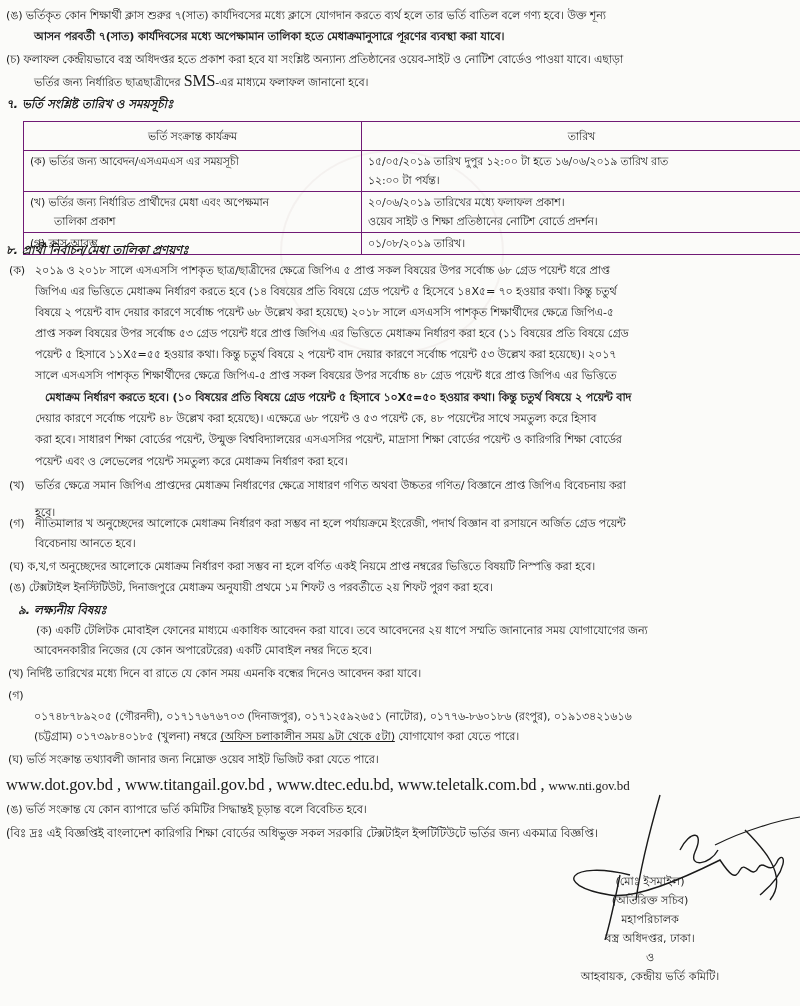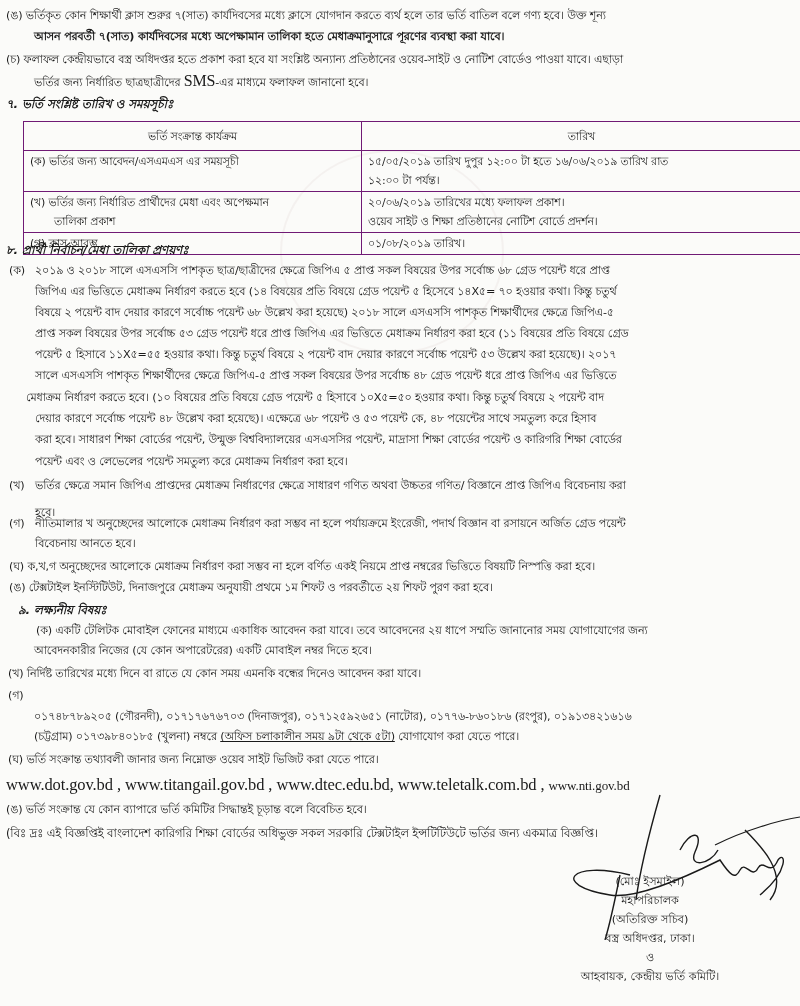--- a/index.html
+++ b/index.html
@@ -81,21 +81,21 @@
 
   <div class="p heading" style="left:6px; top:240px;">৮. প্রার্থী নির্বাচন/মেধা তালিকা প্রণয়ণঃ</div>
   <div class="p" style="left:9px; top:261px;">(ক)</div>
   <div id="s8ka">
       <div class="p" style="left: 35px; top: 261px;">২০১৯ ও ২০১৮ সালে এসএসসি পাশকৃত ছাত্র/ছাত্রীদের ক্ষেত্রে জিপিএ ৫ প্রাপ্ত সকল বিষয়ের উপর সর্বোচ্চ ৬৮ গ্রেড পয়েন্ট ধরে প্রাপ্ত</div>
       <div class="p" style="left: 35px; top: 282px;">জিপিএ এর ভিত্তিতে মেধাক্রম নির্ধারণ করতে হবে (১৪ বিষয়ের প্রতি বিষয়ে গ্রেড পয়েন্ট ৫ হিসেবে ১৪X৫= ৭০ হওয়ার কথা। কিন্তু চতুর্থ</div>
       <div class="p" style="left: 35px; top: 303px;">বিষয়ে ২ পয়েন্ট বাদ দেয়ার কারণে সর্বোচ্চ পয়েন্ট ৬৮ উল্লেখ করা হয়েছে) ২০১৮ সালে এসএসসি পাশকৃত শিক্ষার্থীদের ক্ষেত্রে জিপিএ-৫</div>
       <div class="p" style="left: 35px; top: 324px;">প্রাপ্ত  সকল বিষয়ের উপর সর্বোচ্চ ৫৩ গ্রেড পয়েন্ট ধরে প্রাপ্ত জিপিএ এর ভিত্তিতে মেধাক্রম নির্ধারণ করা হবে (১১ বিষয়ের প্রতি বিষয়ে গ্রেড</div>
       <div class="p" style="left: 35px; top: 345px;">পয়েন্ট ৫ হিসাবে ১১X৫=৫৫ হওয়ার কথা। কিন্তু চতুর্থ বিষয়ে ২ পয়েন্ট বাদ দেয়ার কারণে সর্বোচ্চ পয়েন্ট ৫৩ উল্লেখ করা হয়েছে)। ২০১৭</div>
       <div class="p" style="left: 35px; top: 366px;">সালে এসএসসি পাশকৃত শিক্ষার্থীদের ক্ষেত্রে জিপিএ-৫ প্রাপ্ত  সকল বিষয়ের উপর সর্বোচ্চ ৪৮ গ্রেড পয়েন্ট  ধরে প্রাপ্ত জিপিএ এর ভিত্তিতে</div>
-      <div class="p" style="left: 26px; top: 388px;">মেধাক্রম নির্ধারণ করতে হবে। (১০ বিষয়ের প্রতি বিষয়ে গ্রেড পয়েন্ট ৫ হিসাবে ১০X৫=৫০ হওয়ার কথা। কিন্তু চতুর্থ বিষয়ে ২ পয়েন্ট বাদ</div>
+      <div class="p" style="left: 45px; top: 388px; font-weight: bold;">মেধাক্রম নির্ধারণ করতে হবে। (১০ বিষয়ের প্রতি বিষয়ে গ্রেড পয়েন্ট ৫ হিসাবে ১০X৫=৫০ হওয়ার কথা। কিন্তু চতুর্থ বিষয়ে ২ পয়েন্ট বাদ</div>
       <div class="p" style="left: 35px; top: 409px;">দেয়ার কারণে সর্বোচ্চ পয়েন্ট ৪৮ উল্লেখ করা হয়েছে)। এক্ষেত্রে ৬৮ পয়েন্ট ও  ৫৩ পয়েন্ট কে,  ৪৮ পয়েন্টের সাথে সমতুল্য করে হিসাব</div>
       <div class="p" style="left: 35px; top: 430px;">করা হবে। সাধারণ শিক্ষা বোর্ডের পয়েন্ট, উন্মুক্ত বিশ্ববিদ্যালয়ের এসএসসির পয়েন্ট, মাদ্রাসা শিক্ষা বোর্ডের পয়েন্ট ও কারিগরি শিক্ষা বোর্ডের</div>
       <div class="p" style="left: 35px; top: 452px;">পয়েন্ট এবং ও লেভেলের পয়েন্ট  সমতুল্য করে মেধাক্রম নির্ধারণ করা হবে।</div>
     </div>
 
   <div class="p" style="left:9px; top:476px;">(খ)</div>
   <div class="p" style="left:35px; top:476px;">ভর্তির ক্ষেত্রে সমান জিপিএ প্রাপ্তদের মেধাক্রম নির্ধারণের ক্ষেত্রে সাধারণ গণিত অথবা উচ্চতর গণিত/ বিজ্ঞানে প্রাপ্ত জিপিএ বিবেচনায় করা</div>
   <div class="p" style="left:35px; top:489px;margin-top:14px;">হবে।</div>
 
   <div class="p" style="left:9px; top:514px;">(গ)</div>
@@ -127,19 +127,19 @@
 
   <div class="p" style="left:6px; top:800px;">(ঙ) ভর্তি সংক্রান্ত যে কোন ব্যাপারে ভর্তি কমিটির সিদ্ধান্তই চূড়ান্ত বলে বিবেচিত হবে।</div>
   <div class="p" style="left:6px; top:823px; font-size:11.6px;">(বিঃ দ্রঃ এই বিজ্ঞপ্তিই বাংলাদেশ কারিগরি শিক্ষা বোর্ডের অধিভুক্ত সকল সরকারি টেক্সটাইল ইন্সটিটিউটে ভর্তির জন্য একমাত্র বিজ্ঞপ্তি।</div>
 
   <svg class="sig-svg" width="310" height="150" viewBox="0 0 310 150">
     <path d="M170 5 C 160 40, 150 80, 146 110 M140 85 C 80 70, 60 95, 120 105 C 150 110, 210 80, 230 70 C 240 85, 245 90, 250 80 C 255 70, 262 90, 268 78 C 274 68, 280 88, 288 70 C 295 60, 300 80, 270 105 M190 60 C 200 40, 215 40, 205 62 C 198 78, 220 75, 228 60 M130 85 C 125 110, 118 140, 115 150 M255 40 C 270 55, 300 85, 280 110" fill="none" stroke="#1a1a1a" stroke-width="1.4"></path>
     <path d="M225 55 C 255 40, 290 30, 310 27" fill="none" stroke="#1a1a1a" stroke-width="1.2"></path>
   </svg>
   <div class="sig">
     <div>(মোঃ ইসমাইল)</div>
+    <div>(অতিরিক্ত সচিব)</div>
     <div>মহাপরিচালক</div>
-    <div>(অতিরিক্ত সচিব)</div>
     <div>বস্ত্র অধিদপ্তর, ঢাকা।</div>
     <div>ও</div>
     <div>আহবায়ক, কেন্দ্রীয় ভর্তি কমিটি।</div>
   </div>
 </div>
 
 </body></html>

